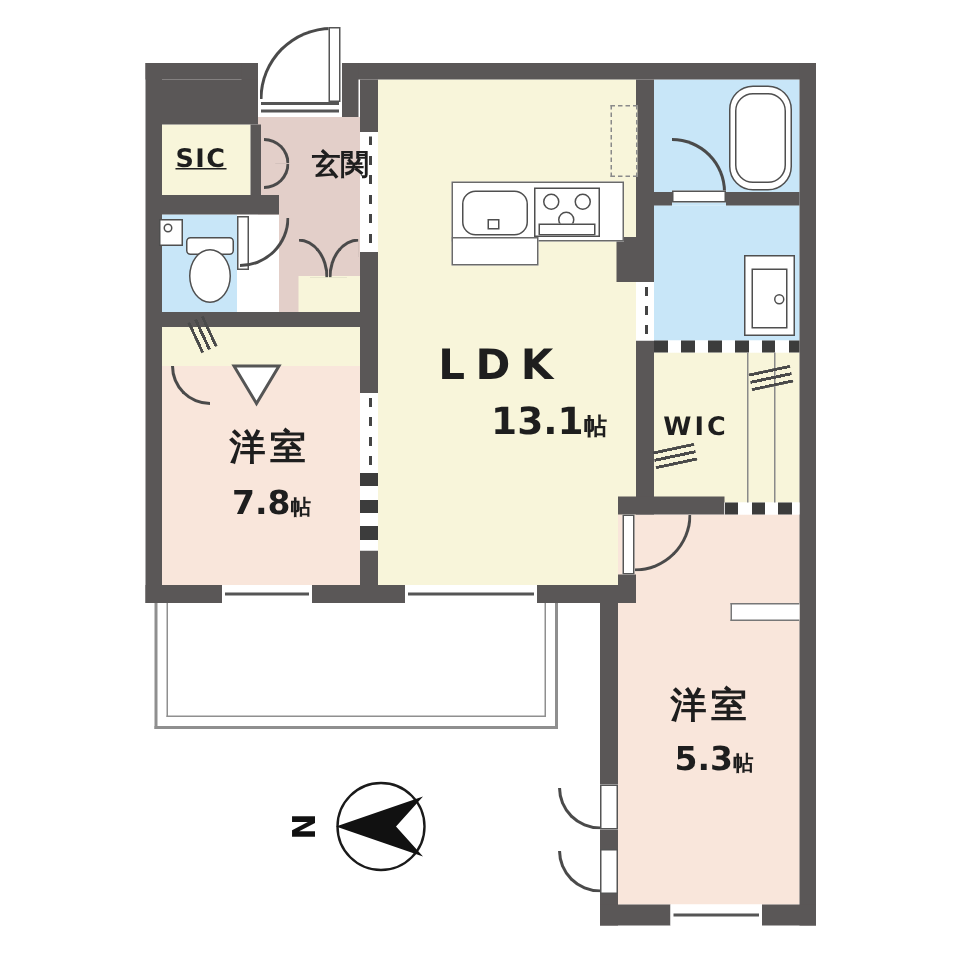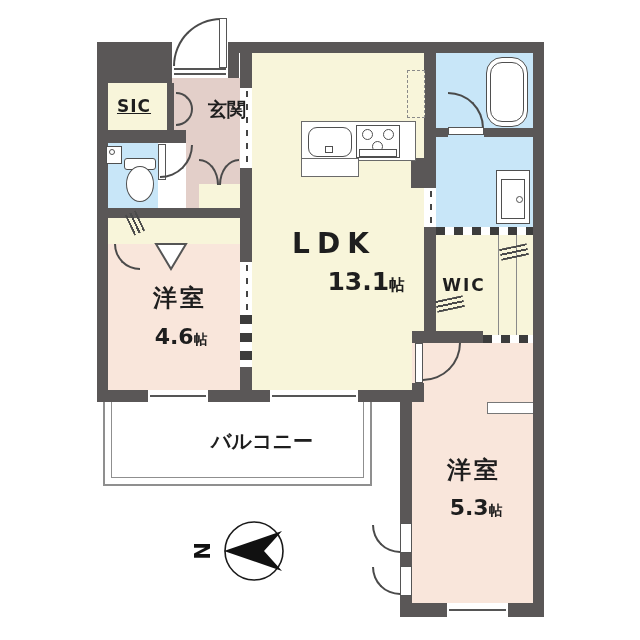--- a/index.html
+++ b/index.html
@@ -151,30 +151,29 @@
   <div class="hang" style="left:124px;top:217px;width:22px;height:12px;transform:rotate(65deg);"></div>
 
   <div style="position:absolute;left:487px;top:402px;width:46px;height:12px;background:#fff;border:1px solid #777;border-right:none;box-sizing:border-box;"></div>
 
   <div class="lbl" style="left:334px;top:243px;font-size:28px;letter-spacing:7px;">LDK</div>
   <div class="lbl" style="left:336px;top:281px;font-size:25px;margin-left:30px;">
     <span>13.1</span><span class="jo">帖</span>
   </div>
   <div class="lbl" style="left:180px;top:298px;font-size:24px;letter-spacing:3px;">洋室</div>
   <div class="lbl" style="left:181px;top:336px;font-size:22px;">
-    <span>4.6</span><span class="jo">帖</span>
+    <span>7.8</span><span class="jo">帖</span>
   </div>
   <div class="lbl" style="left:474px;top:470px;font-size:24px;letter-spacing:3px;">洋室</div>
   <div class="lbl" style="left:476px;top:507px;font-size:22px;">
     <span>5.3</span><span class="jo">帖</span>
   </div>
   <div class="lbl" style="left:464px;top:285px;font-size:17px;letter-spacing:2px;">WIC</div>
   <div class="lbl" style="left:134px;top:106px;font-size:17px;letter-spacing:1px;text-decoration:underline;">SIC</div>
   <div class="lbl" style="left:208px;top:110px;font-size:19px;margin-left:19px;">玄関</div>
-  <div class="lbl" style="left:262px;top:441px;font-size:20px;font-weight:600;">バルコニー</div>
 
   <svg style="left:190px;top:514px;" width="110" height="76" viewBox="0 0 110 76">
     <circle cx="64" cy="37" r="29" fill="#ffffff" stroke="#1a1a1a" stroke-width="1.6"></circle>
     <polygon points="34,37 92,17 74,37 92,57" fill="#111"></polygon>
     <text x="13" y="37" transform="rotate(-90 13 37)" font-size="21" font-weight="bold" font-family="DejaVu Sans, sans-serif" text-anchor="middle" dominant-baseline="central" fill="#111">N</text>
   </svg>
 
 </div>
 
 </body></html>

